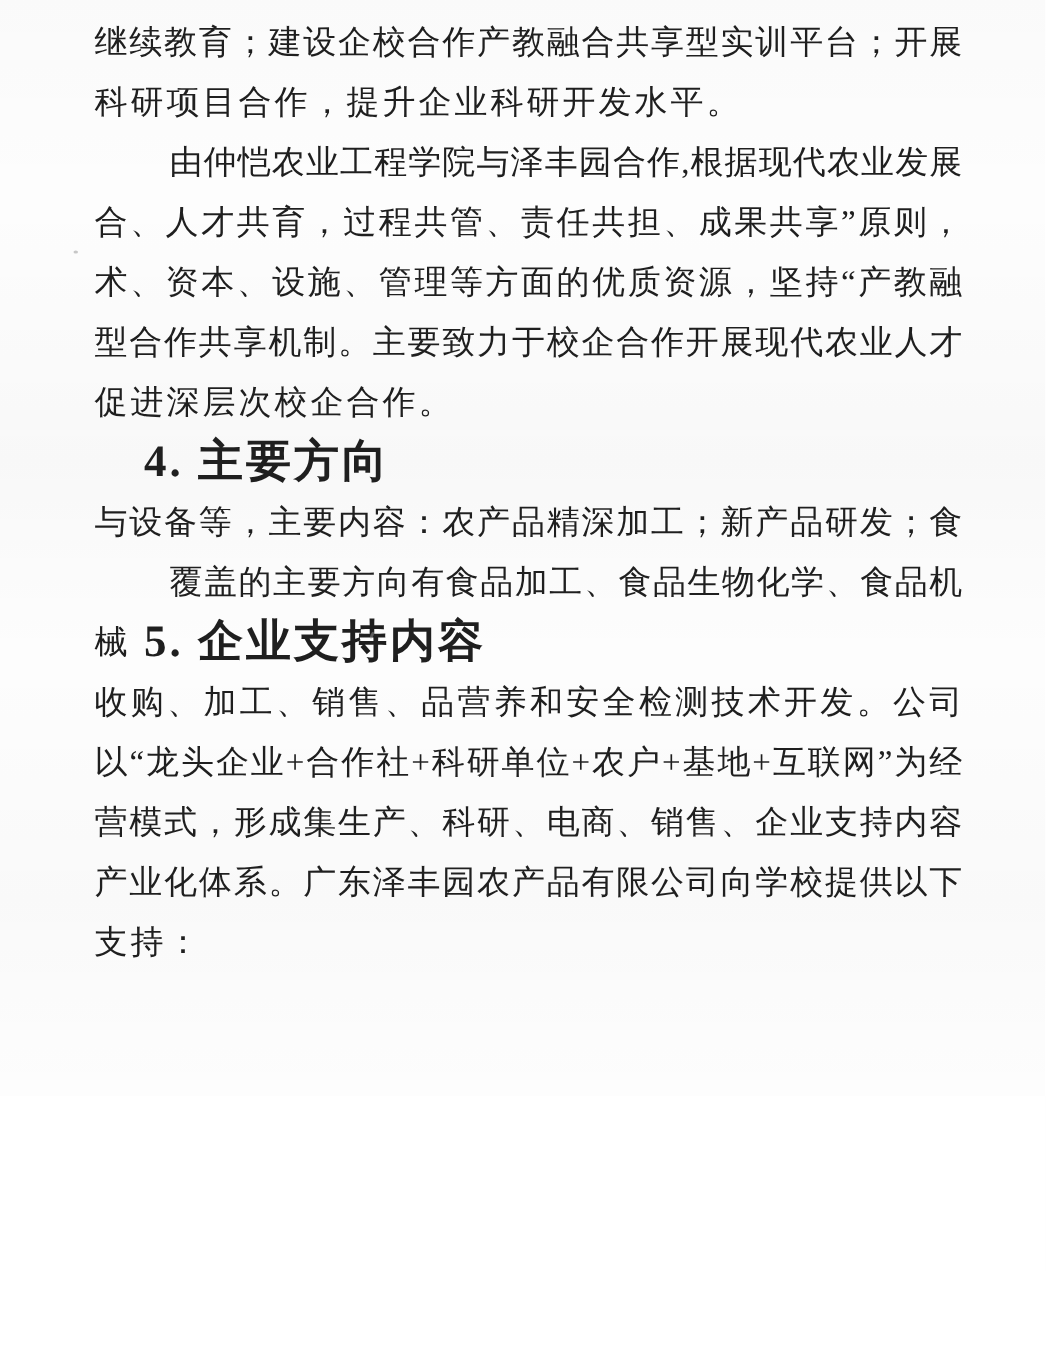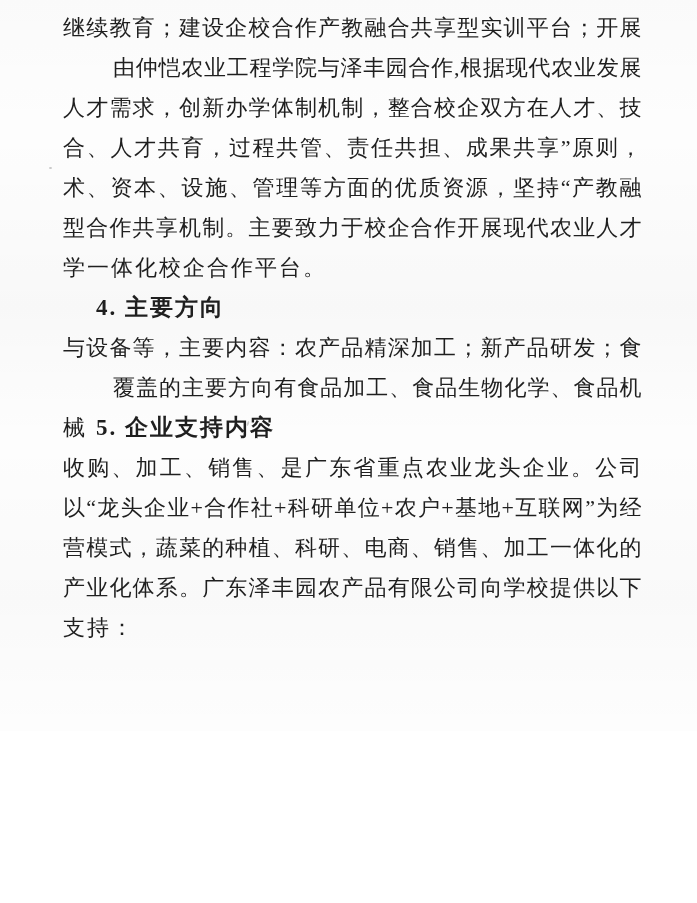--- a/index.html
+++ b/index.html
@@ -42,53 +42,53 @@
     text-align-last: justify;
     letter-spacing: 0.5px;
   }
   
   .line.end {
     letter-spacing: 2px;
   }
   .indent { text-indent: 50px; }
   .heading {
     font-weight: bold;
-    font-size: 23px;
+    font-size: 30px;
     text-indent: 33px;
     letter-spacing: 2px;
   }
   .speck {
     position: absolute;
     background: #9a9a9a;
     border-radius: 50%;
   }
   .s1 { left: 49px; top: 167px; width: 3px; height: 2px; opacity: .55; }
   .s2 { left: 247px; top: 421px; width: 2px; height: 5px; opacity: .5; transform: rotate(20deg); }
 </style>
 </head>
 <body>
 
 <div class="page">
   <div class="speck s1"></div>
   <div class="speck s2"></div>
 
   <div class="line j">继续教育；建设企校合作产教融合共享型实训平台；开展</div>
+  <div class="line end">科研项目合作，提升企业科研开发水平。</div>
 
   <div class="line j indent">由仲恺农业工程学院与泽丰园合作,根据现代农业发展</div>
-  <div class="line j">人才需求，创新办学体制机制，整合校企双方在人才、技</div>
   <div class="line j">合、人才共育，过程共管、责任共担、成果共享”原则，</div>
   <div class="line j">术、资本、设施、管理等方面的优质资源，坚持“产教融</div>
   <div class="line j">型合作共享机制。主要致力于校企合作开展现代农业人才</div>
-  <div class="line end">学一体化校企合作平台。</div>
+  <div class="line end">促进深层次校企合作。</div>
 
   <div class="line heading">4. 主要方向</div>
 
   <div class="line j">与设备等，主要内容：农产品精深加工；新产品研发；食</div>
   <div class="line j indent">覆盖的主要方向有食品加工、食品生物化学、食品机械</div>
 
   <div class="line heading">5. 企业支持内容</div>
 
-  <div class="line j">收购、加工、销售、是广东省重点农业龙头企业。公司</div>
+  <div class="line j">收购、加工、销售、品营养和安全检测技术开发。公司</div>
   <div class="line j">以“龙头企业+合作社+科研单位+农户+基地+互联网”为经</div>
-  <div class="line j">营模式，蔬菜的种植、科研、电商、销售、加工一体化的</div>
+  <div class="line j">营模式，形成集生产、科研、电商、销售、企业支持内容</div>
   <div class="line j">产业化体系。广东泽丰园农产品有限公司向学校提供以下</div>
   <div class="line end">支持：</div>
 </div>
 
 </body></html>

